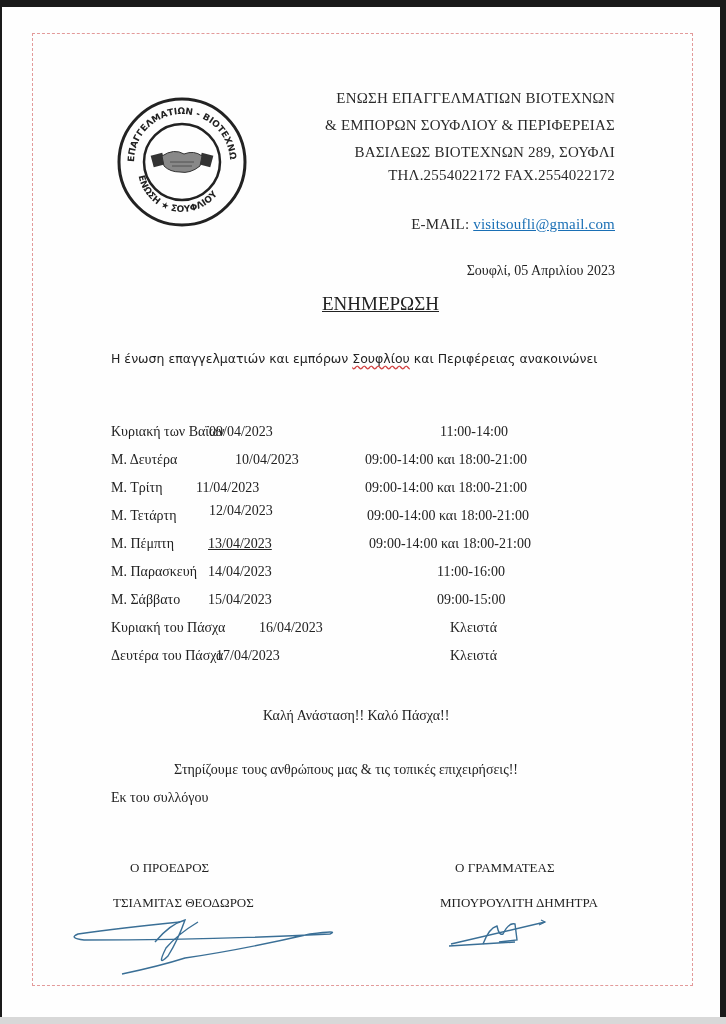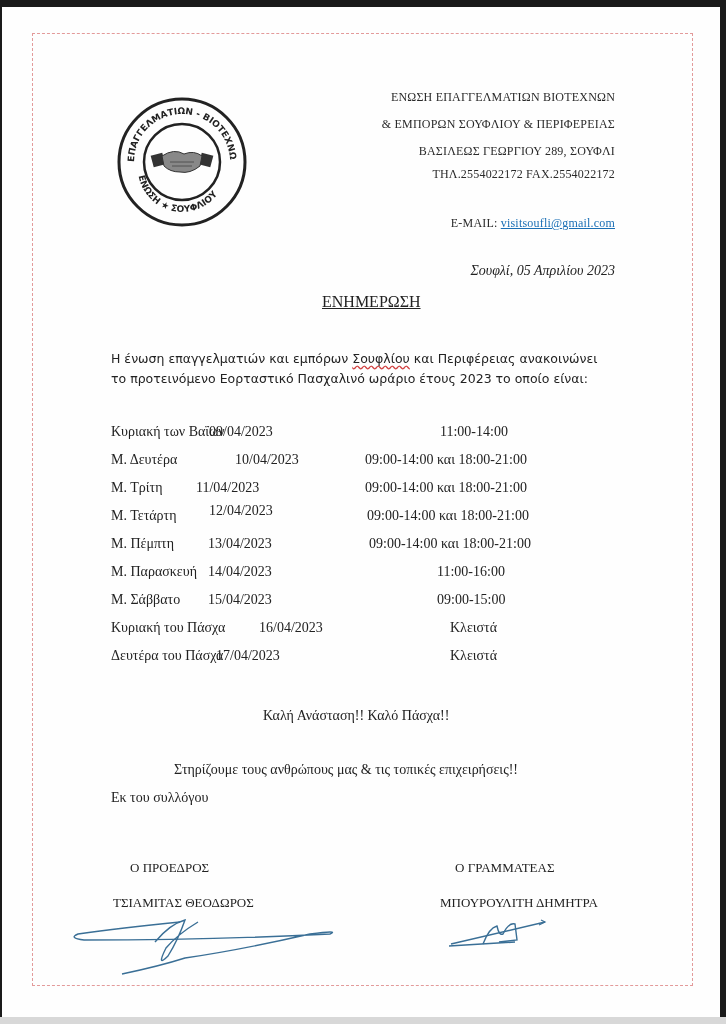--- a/index.html
+++ b/index.html
@@ -11,24 +11,24 @@
     position:absolute; left:2px; top:7px; width:718px; height:1013px;
     background:#fefefe;
   }
   .bottom-strip { position:absolute; left:0; top:1017px; width:726px; height:7px; background:#d8d8d8; }
   .frame {
     position:absolute; left:32px; top:33px; width:661px; height:953px;
     border:1.5px dashed #e39a9a; box-sizing:border-box;
   }
   .abs { position:absolute; white-space:nowrap; }
   .seal { position:absolute; left:112px; top:92px; width:140px; height:140px; }
-  .hdr { font-size:12px; letter-spacing:0.2px; color:#2a2a2a; text-align:right; right:111px; }
+  .hdr { font-size:15px; letter-spacing:0.2px; color:#2a2a2a; text-align:right; right:111px; }
   .email-link { color:#1a6fb5; text-decoration:underline; }
   .date { font-size:14px; right:111px; }
-  .title { font-size:16px; text-decoration:underline; left:322px; top:293px; }
+  .title { font-size:19px; text-decoration:underline; left:322px; top:293px; }
   .intro { font-size:14.5px; left:111px; line-height:20px; font-family:"DejaVu Sans", sans-serif; font-size:12.5px; }
   .spell { text-decoration: underline wavy #d04040; text-underline-offset:2px; }
   .row { font-size:14px; }
   .center { font-size:14px;text-align:right; }
   .sig { font-size:13px; }
   svg.signature { position:absolute; }
 </style>
 </head>
 <body>
 
@@ -52,33 +52,32 @@
   <g>
     <rect x="40" y="62" width="12" height="12" fill="#333" transform="rotate(-15 46 68)"></rect>
     <rect x="88" y="62" width="12" height="12" fill="#333" transform="rotate(15 94 68)"></rect>
     <path d="M50 64 Q62 56 72 62 Q82 58 90 64 L88 74 Q78 82 68 80 Q58 80 52 74 Z" fill="#888" stroke="#333" stroke-width="1"></path>
     <path d="M58 70 L82 70 M60 74 L80 74" stroke="#444" stroke-width="0.8"></path>
   </g>
 </svg>
 
 <div class="abs hdr" style="top:90px;">ΕΝΩΣΗ ΕΠΑΓΓΕΛΜΑΤΙΩΝ ΒΙΟΤΕΧΝΩΝ</div>
 <div class="abs hdr" style="top:117px;">&amp; ΕΜΠΟΡΩΝ ΣΟΥΦΛΙΟΥ &amp; ΠΕΡΙΦΕΡΕΙΑΣ</div>
-<div class="abs hdr" style="top:144px;">ΒΑΣΙΛΕΩΣ ΓΕΩΡΓΙΟΥ 289, ΣΟΥΦΛΙ</div>
+<div class="abs hdr" style="top:144px;">ΒΑΣΙΛΕΩΣ ΒΙΟΤΕΧΝΩΝ 289, ΣΟΥΦΛΙ</div>
 <div class="abs hdr" style="top:167px;">ΤΗΛ.2554022172  FAX.2554022172</div>
 <div class="abs hdr" style="top:216px;">
   <span>E-MAIL: </span><span class="email-link">visitsoufli@gmail.com</span>
 </div>
 
-<div class="abs date" style="top:263px;font-style:italic;">Σουφλί, 05 Απριλίου 2023</div>
+<div class="abs date" style="top:263px;">Σουφλί, 05 Απριλίου 2023</div>
 
 <div class="abs title">ΕΝΗΜΕΡΩΣΗ</div>
 
 <div class="abs intro" style="top:349px;">
   <span>Η ένωση επαγγελματιών και εμπόρων </span><span class="spell">Σουφλίου</span><span> και Περιφέρειας ανακοινώνει</span><br>
-  <span>το προτεινόμενο Εορταστικό Πασχαλινό ωράριο έτους 2023 το οποίο είναι:</span>
 </div>
 
 <div id="schedule">
     <div>
       <div class="abs row" style="top: 424px; left: 111px;">Κυριακή των Βαΐων</div>
       <div class="abs row" style="top: 424px; left: 209px;">09/04/2023</div>
       <div class="abs row" style="top: 424px; left: 440px;">11:00-14:00</div>
     </div>
     <div>
       <div class="abs row" style="top: 452px; left: 111px;">Μ. Δευτέρα</div>
@@ -90,21 +89,21 @@
       <div class="abs row" style="top: 480px; left: 196px;">11/04/2023</div>
       <div class="abs row" style="top: 480px; left: 365px;">09:00-14:00 και 18:00-21:00</div>
     </div>
     <div>
       <div class="abs row" style="top: 508px; left: 111px;">Μ. Τετάρτη</div>
       <div class="abs row" style="top: 503px; left: 209px;">12/04/2023</div>
       <div class="abs row" style="top: 508px; left: 367px;">09:00-14:00 και 18:00-21:00</div>
     </div>
     <div>
       <div class="abs row" style="top: 536px; left: 111px;">Μ. Πέμπτη</div>
-      <div class="abs row" style="top: 536px; left: 208px;">13/04/2023</div>
+      <div class="abs row" style="top: 536px; left: 208px; text-decoration: underline;">13/04/2023</div>
       <div class="abs row" style="top: 536px; left: 369px;">09:00-14:00 και 18:00-21:00</div>
     </div>
     <div>
       <div class="abs row" style="top: 564px; left: 111px;">Μ. Παρασκευή</div>
       <div class="abs row" style="top: 564px; left: 208px;">14/04/2023</div>
       <div class="abs row" style="top: 564px; left: 437px;">11:00-16:00</div>
     </div>
     <div>
       <div class="abs row" style="top: 592px; left: 111px;">Μ. Σάββατο</div>
       <div class="abs row" style="top: 592px; left: 208px;">15/04/2023</div>

